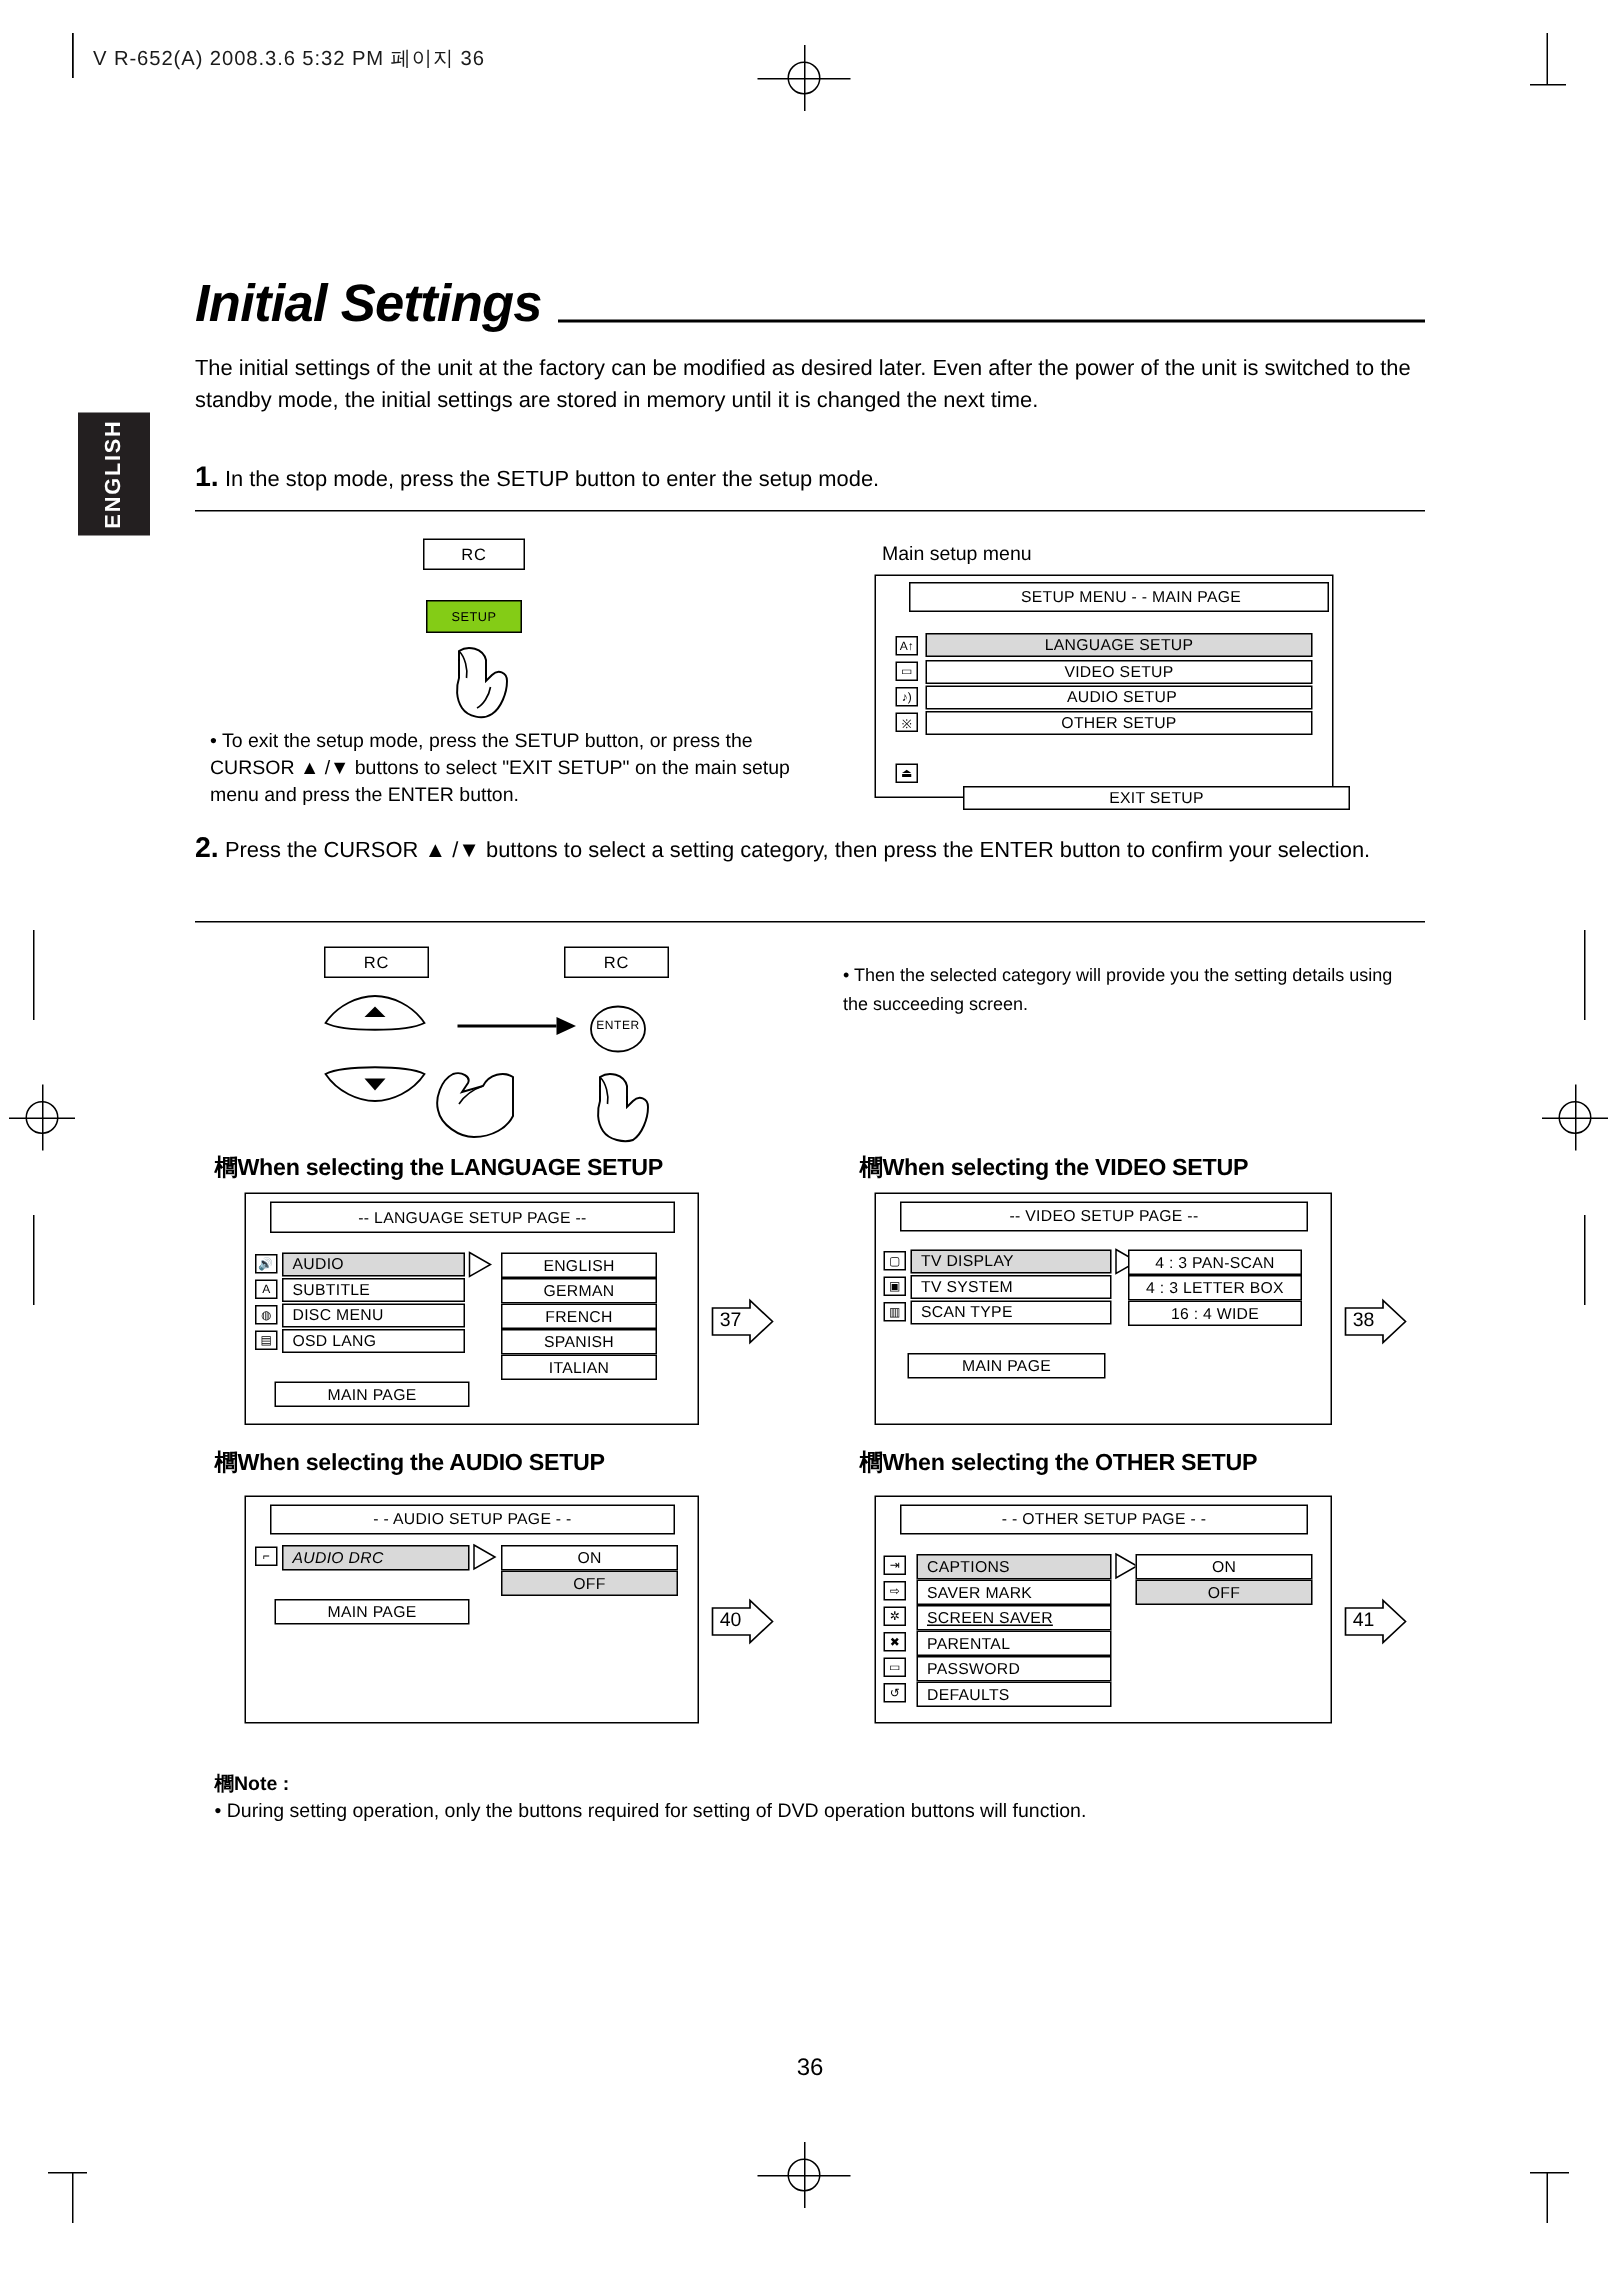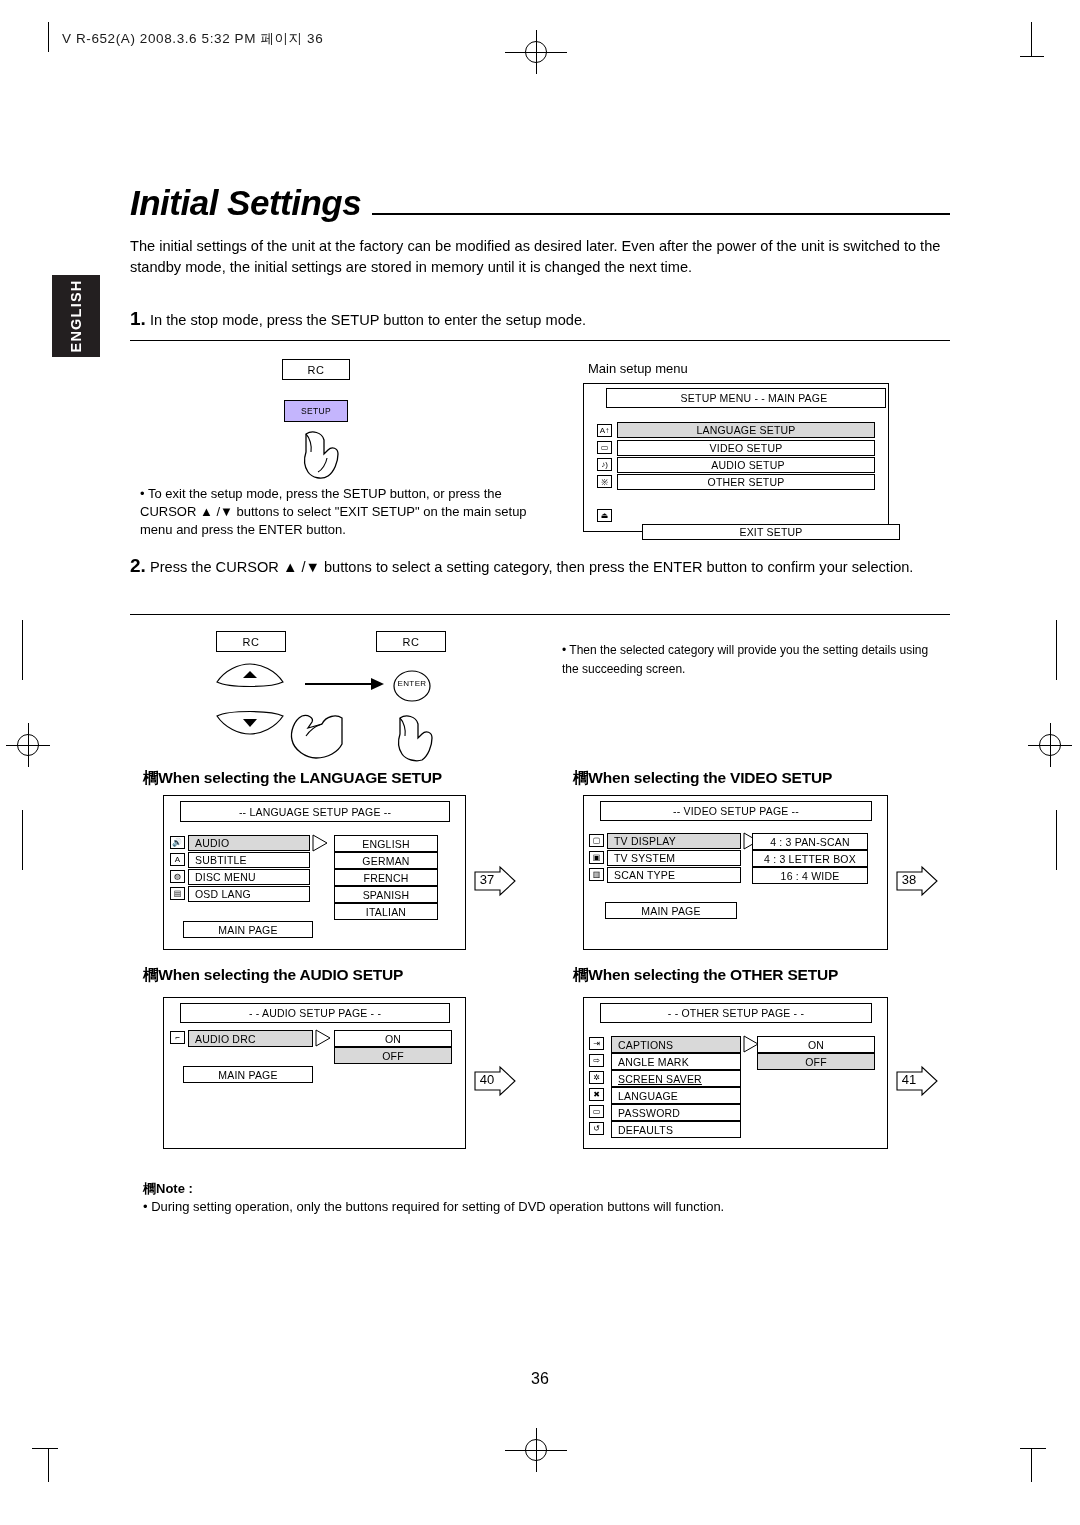--- a/index.html
+++ b/index.html
@@ -28,21 +28,21 @@
   
   .p1{position:absolute;left:130px;top:236px;width:830px;font-size:14.6px;line-height:21px;}
   .step{position:absolute;font-size:14.6px;line-height:21px;}
   .stepnum{font-size:19px;font-weight:bold;}
   .rule{position:absolute;background:#000;height:1px;}
   .lbl{position:absolute;font-size:11.5px;}
   .ctr{display:flex;align-items:center;justify-content:center;}
 
   .rcbox{position:absolute;border:1px solid #000;box-sizing:border-box;background:#fff;
      font-size:11px;letter-spacing:.5px;}
-  .setupbtn{position:absolute;border:1px solid #000;box-sizing:border-box;background:#c4b5fd;
+  .setupbtn{position:absolute;border:1px solid #000;box-sizing:border-box;background:#84cc16;
      font-size:8.5px;letter-spacing:.3px;}
 
   
   .menuwin{position:absolute;border:1px solid #000;box-sizing:border-box;background:#fff;}
   .mitem{position:absolute;border:1px solid #000;box-sizing:border-box;background:#fff;
      font-size:10.5px;display:flex;align-items:center;padding-left:6px;letter-spacing:.2px;}
   .mitem.sel{background:#d9d9d9;}
   .micon{position:absolute;width:15px;height:13px;border:1px solid #000;box-sizing:border-box;
      background:#fff;font-size:8px;display:flex;align-items:center;justify-content:center;overflow:hidden;}
 
@@ -259,21 +259,21 @@
   <div class="num">38</div>
 </div>
 
 <div class="secthead" style="left:143px;top:965px;">
   <span>櫚</span><span>When selecting the AUDIO SETUP</span>
 </div>
 <div class="menuwin" style="left:163px;top:997px;width:303px;height:152px;"></div>
 <div class="mitem ctr" style="left:180px;top:1003px;width:270px;height:20px;padding-left:0;justify-content:center;">- - AUDIO SETUP PAGE - -</div>
 
 <div class="micon" style="left:170px;top:1031px;">⌐</div>
-<div class="mitem sel" style="left:188px;top:1030px;width:125px;height:17px;">AUDIO DRC</div>
+<div class="mitem sel" style="left:188px;top:1030px;width:125px;height:17px;font-style:italic;">AUDIO DRC</div>
 <div style="position:absolute;left:314px;top:1029px;">
   <svg width="18" height="18" viewBox="0 0 18 18">
       <path d="M2 1 L16 9 L2 17 Z" fill="#fff" stroke="#000" stroke-width="1"></path>
     </svg>
 </div>
 <div class="mitem ctr" style="left:183px;top:1066px;width:130px;height:17px;padding-left:0;justify-content:center;">MAIN PAGE</div>
 
 <div class="mitem ctr" style="left:334px;top:1030px;width:118px;height:17px;padding-left:0;justify-content:center;">ON</div>
 <div class="mitem sel ctr" style="left:334px;top:1047px;width:118px;height:17px;padding-left:0;justify-content:center;">OFF</div>
 
@@ -291,25 +291,25 @@
 <div class="mitem ctr" style="left:600px;top:1003px;width:272px;height:20px;padding-left:0;justify-content:center;">- - OTHER SETUP PAGE - -</div>
 
 <div class="micon" style="left:589px;top:1037px;">⇥</div>
 <div class="mitem sel" style="left:611px;top:1036px;width:130px;height:17px;">CAPTIONS</div>
 <div style="position:absolute;left:742px;top:1035px;">
   <svg width="18" height="18" viewBox="0 0 18 18">
       <path d="M2 1 L16 9 L2 17 Z" fill="#fff" stroke="#000" stroke-width="1"></path>
     </svg>
 </div>
 <div class="micon" style="left:589px;top:1054px;">⇨</div>
-<div class="mitem" style="left:611px;top:1053px;width:130px;height:17px;">ANGLE MARK</div>
+<div class="mitem" style="left:611px;top:1053px;width:130px;height:17px;">SAVER MARK</div>
 <div class="micon" style="left:589px;top:1071px;">✲</div>
 <div class="mitem" style="left:611px;top:1070px;width:130px;height:17px;text-decoration:underline;">SCREEN SAVER</div>
 <div class="micon" style="left:589px;top:1088px;">✖</div>
-<div class="mitem" style="left:611px;top:1087px;width:130px;height:17px;">LANGUAGE</div>
+<div class="mitem" style="left:611px;top:1087px;width:130px;height:17px;">PARENTAL</div>
 <div class="micon" style="left:589px;top:1105px;">▭</div>
 <div class="mitem" style="left:611px;top:1104px;width:130px;height:17px;">PASSWORD</div>
 <div class="micon" style="left:589px;top:1122px;">↺</div>
 <div class="mitem" style="left:611px;top:1121px;width:130px;height:17px;">DEFAULTS</div>
 
 <div class="mitem ctr" style="left:757px;top:1036px;width:118px;height:17px;padding-left:0;justify-content:center;">ON</div>
 <div class="mitem sel ctr" style="left:757px;top:1053px;width:118px;height:17px;padding-left:0;justify-content:center;">OFF</div>
 
 <div class="pagearrow" style="left:896px;top:1066px;">
   <svg width="42" height="30" viewBox="0 0 42 30">

